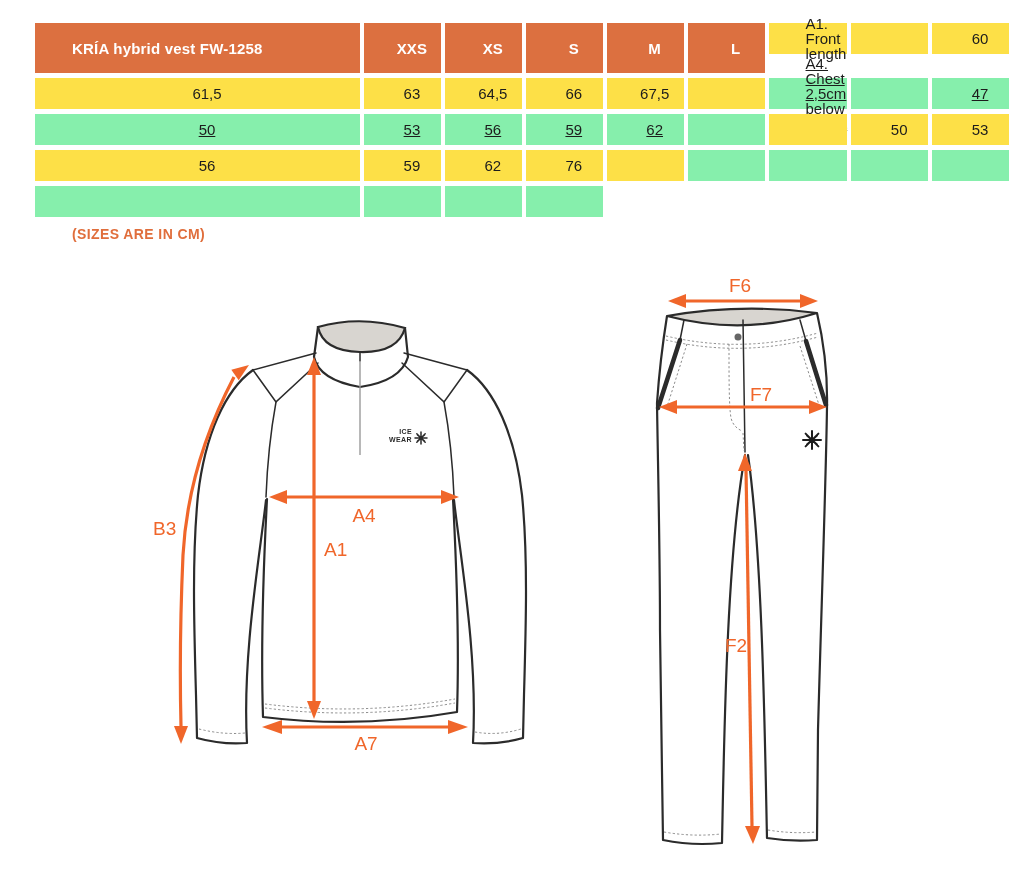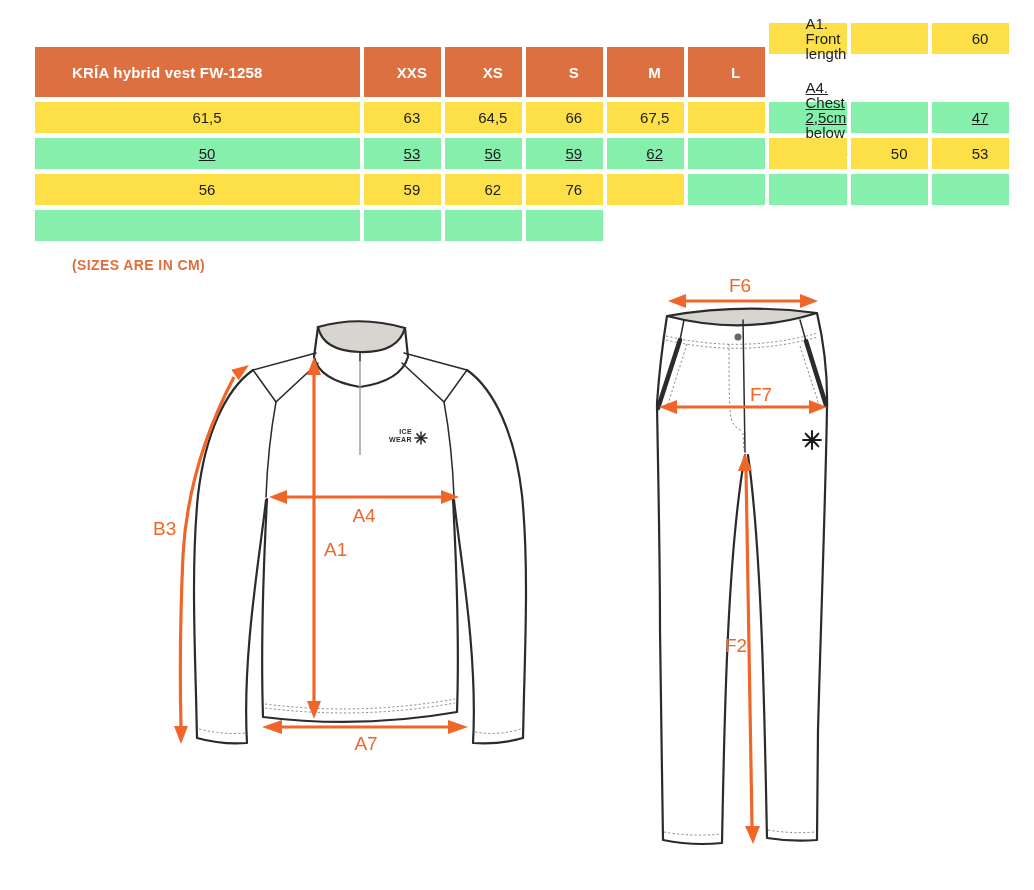--- a/index.html
+++ b/index.html
@@ -7,28 +7,28 @@
     width:1034px;height:890px;position:relative;background:#ffffff;
     font-family:"Liberation Sans",sans-serif;overflow:hidden;
   }
   
   .size-table{
     position:absolute;left:35px;top:23px;width:974px;
     display:grid;grid-template-columns:325px repeat(8,1fr);
     column-gap:4px;row-gap:5px;
   }
   .cell{display:flex;align-items:center;justify-content:center;font-size:15px;line-height:1;padding-left:19px;}
-  .cell.head{background:#DC7040;color:#ffffff;font-weight:bold;height:50px;letter-spacing:.2px;margin-top:24px;}
+  .cell.head{background:#DC7040;color:#ffffff;font-weight:bold;height:50px;letter-spacing:.2px;}
   .cell.body{height:31px;color:#1c1c1c;}
   .cell.label{justify-content:flex-start;padding-left:37px;box-sizing:border-box;}
   .row-dark{background:#fde047;}
   .row-light{background:#86efac;text-decoration:underline;}
   
   .note{
-    position:absolute;left:72px;top:257px;color:#E06E3C;
+    position:absolute;left:72px;top:226px;color:#E06E3C;
     font-size:14px;letter-spacing:.4px;font-weight:bold;
   }
   
   .diagram{position:absolute;}
   #topDiagram{left:130px;top:295px;}
   #pantsDiagram{left:630px;top:270px;}
   svg .outline{fill:none;stroke:#2b2b2b;stroke-width:2.2;stroke-linecap:round;stroke-linejoin:round;}
   svg .seam{fill:none;stroke:#2b2b2b;stroke-width:1.5;stroke-linecap:round;}
   svg .stitch{fill:none;stroke:#8a8a8a;stroke-width:1;stroke-dasharray:2.2,2.2;}
   svg .zip{fill:none;stroke:#9a9a9a;stroke-width:1.4;}

